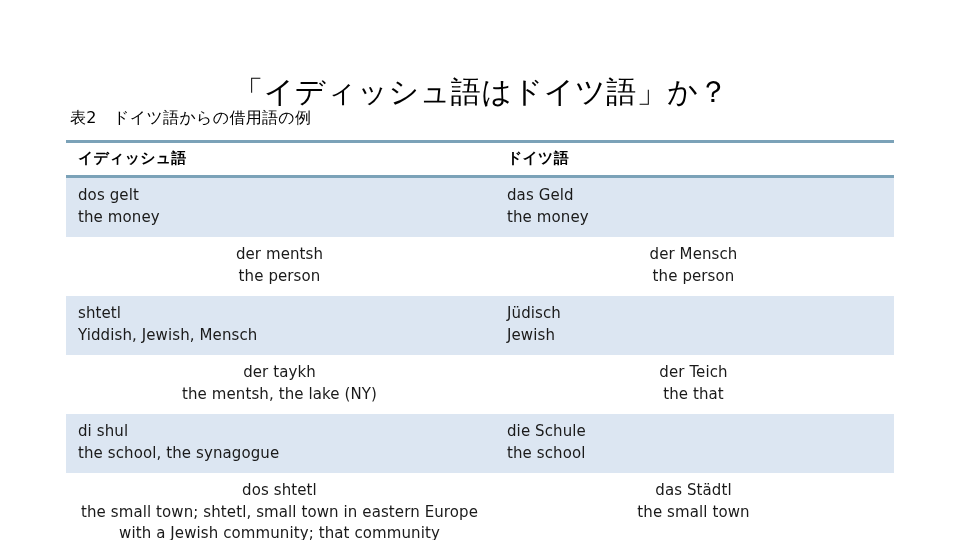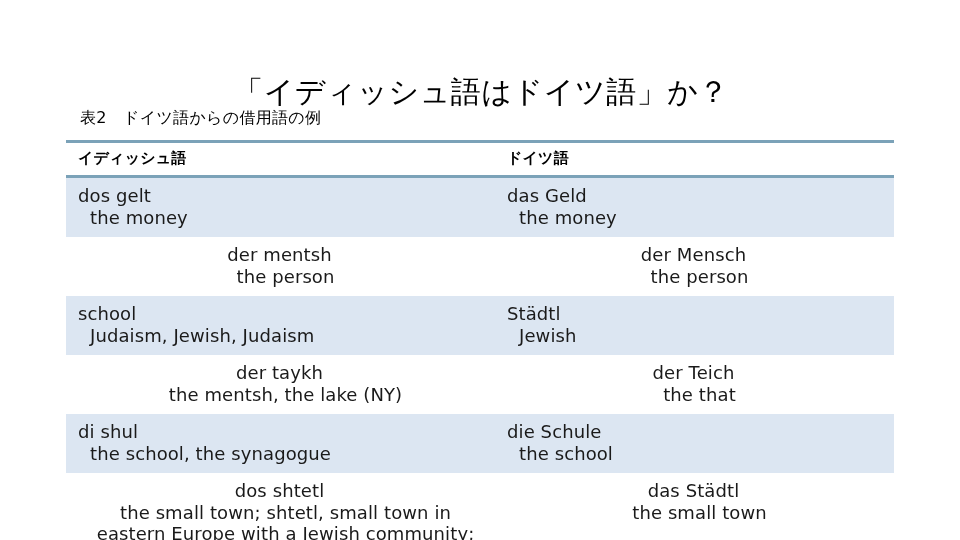--- a/index.html
+++ b/index.html
@@ -38,21 +38,21 @@
     font-size: 30px;
     font-weight: 400;
     letter-spacing: 0.5px;
     line-height: 1.1;
     white-space: nowrap;
   }
 
   
   .table-caption {
     position: absolute;
-    left: 80px;
+    left: 70px;
     top: 108px;
     color: #000000;
     font-family: "DejaVu Sans", "Liberation Sans", sans-serif;
     font-size: 16px;
     font-weight: 400;
     letter-spacing: 0.3px;
     white-space: pre;
   }
 
   
@@ -83,39 +83,38 @@
     background: #ffffff;
     white-space: nowrap;
     margin-top: 28px;
   }
 
   .loanword-table tbody td {
     vertical-align: top;
     padding: 7px 14px 9px 12px;
     color: #1a1a1a;
     font-family: "DejaVu Sans", "Liberation Sans", sans-serif;
-    font-size: 18px;
+    font-size: 15px;
     font-weight: 400;
     line-height: 21.5px;
     letter-spacing: 0.1px;
   }
 
   .loanword-table tbody tr.band-shaded td { background: #dce6f2; }
   .loanword-table tbody tr.band-plain  td { background: #ffffff; text-align: center; }
 
   .loanword-table tbody tr.last-row td {
     border-bottom: 3px solid #7ba2b8;
   }
 
   .cell-term {
     display: block;
   }
   .cell-gloss {
     display: block;
-    margin-left: 12px;
   }
 </style>
 </head>
 <body>
 
 <div class="slide">
 
   <h1 class="slide-title">「イディッシュ語はドイツ語」か？</h1>
 
   <div class="table-caption">表2　ドイツ語からの借用語の例</div>
@@ -150,25 +149,25 @@
           <span class="cell-gloss">the person</span>
         </td>
         <td>
           <span class="cell-term">der Mensch</span>
           <span class="cell-gloss">the person</span>
         </td>
       </tr>
 
       <tr class="band-shaded">
         <td>
-          <span class="cell-term">school</span>
-          <span class="cell-gloss">Judaism, Jewish, Judaism</span>
-        </td>
-        <td>
-          <span class="cell-term">Städtl</span>
+          <span class="cell-term">shtetl</span>
+          <span class="cell-gloss">Yiddish, Jewish, Mensch</span>
+        </td>
+        <td>
+          <span class="cell-term">Jüdisch</span>
           <span class="cell-gloss">Jewish</span>
         </td>
       </tr>
 
       <tr class="band-plain">
         <td>
           <span class="cell-term">der taykh</span>
           <span class="cell-gloss">the mentsh, the lake (NY)</span>
         </td>
         <td>

